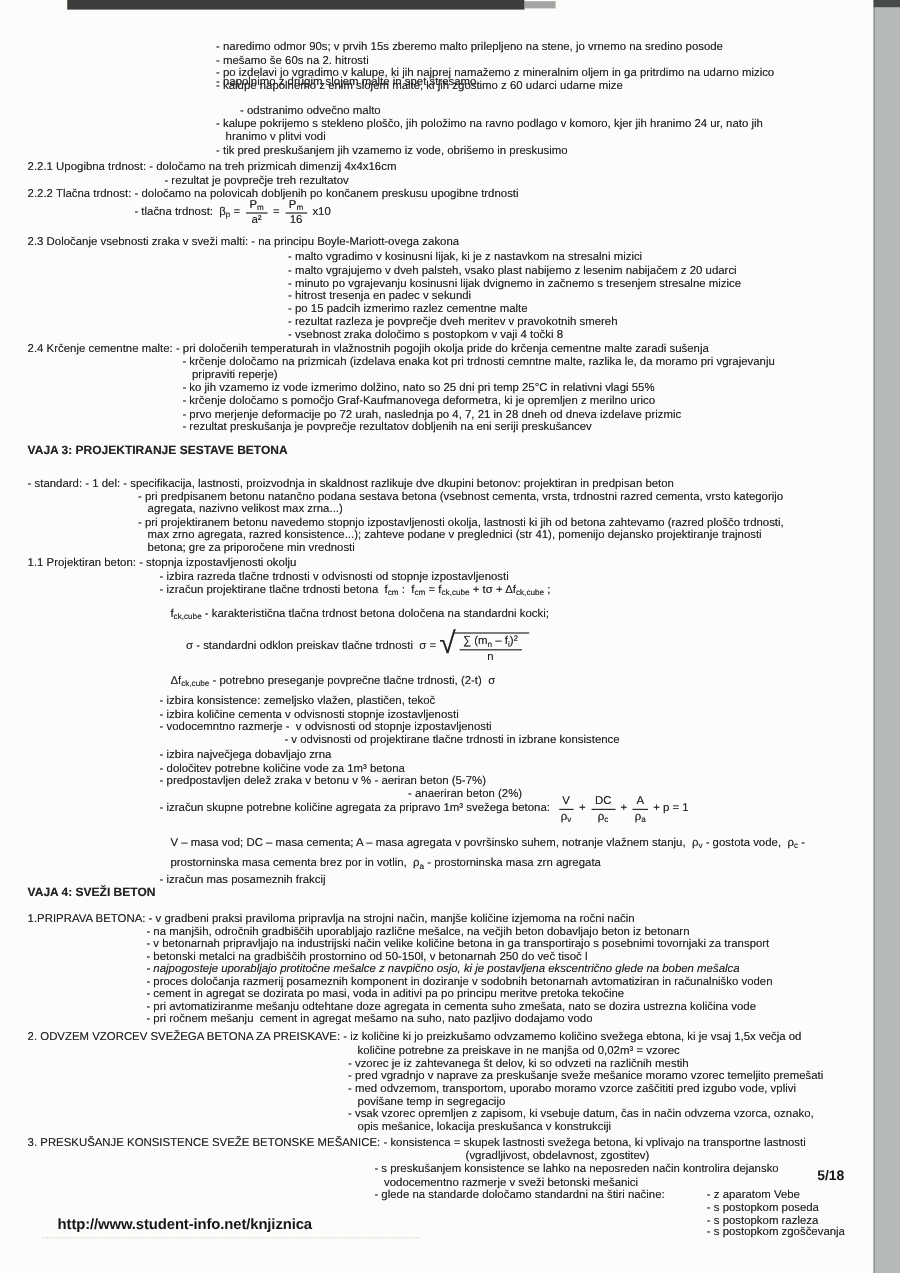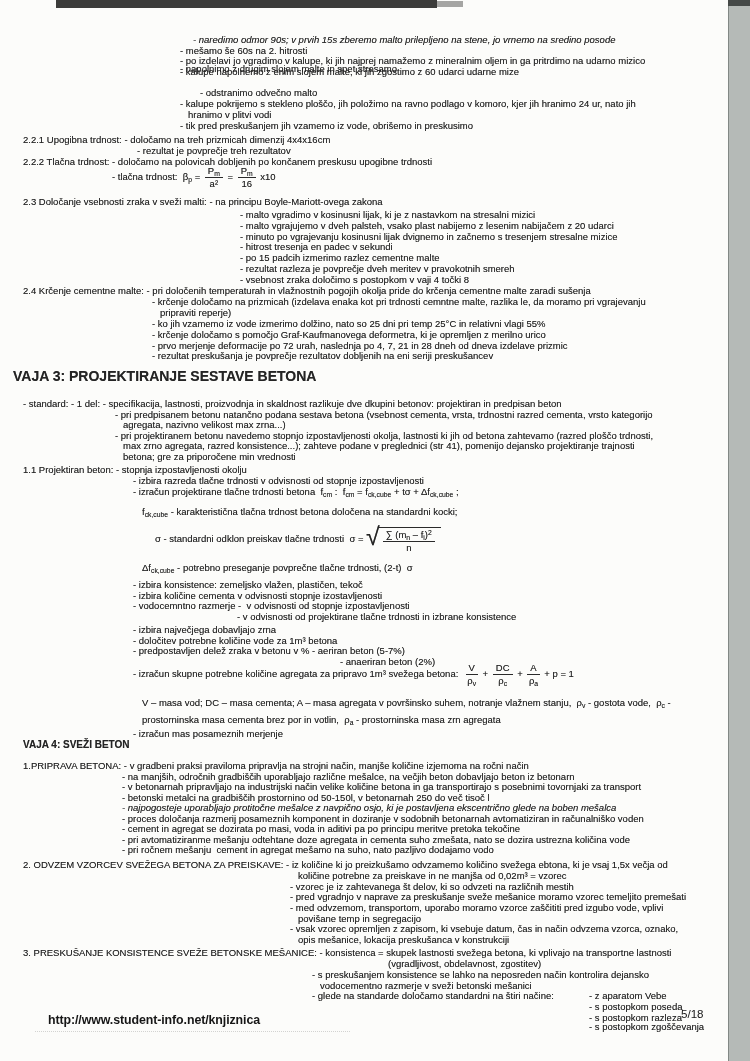--- a/index.html
+++ b/index.html
@@ -20,34 +20,34 @@
   .sqrt .rad{font-size:25px;line-height:1;font-weight:300;margin-right:-2px;transform:translateY(-2px);}
   .sqrt .sq-c{border-top:1px solid #2a2a2a;padding:2px 4px 0 3px;margin-top:1px;display:inline-block;}
   .artifact{position:absolute;}
   #top-bar{left:56px;top:0;width:381px;height:8px;}
   #top-bar2{left:437px;top:1px;width:26px;height:6px;opacity:.45;}
   #right-strip{left:728px;top:0;width:22px;height:1061px;border-left:1px solid #828885;}
   #right-strip-cap{left:728px;top:0;width:22px;height:6px;}
   #dotted-line{left:35px;top:1031px;width:315px;height:0;border-top:1px dotted #c9c9c7;opacity:.8;}
   #footer-url{position:absolute;left:48px;top:1013px;font-weight:bold;font-size:12.4px;
         color:#161616;letter-spacing:-0.1px;}
-  #page-number{position:absolute;left:681px;top:1007px;font-weight:normal;font-size:11.6px;
+  #page-number{position:absolute;left:681px;top:973px;font-weight:bold;font-size:11.6px;
         color:#161616;z-index:5;}
 </style>
 </head>
 <body>
 
 <div class="page" style="background: rgb(252, 252, 250);">
   <div class="artifact" id="top-bar" style="background: rgb(60, 60, 58);"></div>
   <div class="artifact" id="top-bar2" style="background: rgb(60, 60, 58);"></div>
   <div class="artifact" id="right-strip" style="background: rgb(181, 186, 183);"></div>
   <div class="artifact" id="right-strip-cap" style="background: rgb(69, 73, 71);"></div>
   <div class="artifact" id="dotted-line"></div>
   <div id="doc">
-      <div class="line" style="left: 193px; top: 35px; font-style: italic;">- naredimo odmor 90s; v prvih 15s zberemo malto prilepljeno na stene, jo vrnemo na sredino posode</div>
+      <div class="line" style="left: 180px; top: 35px;">- naredimo odmor 90s; v prvih 15s zberemo malto prilepljeno na stene, jo vrnemo na sredino posode</div>
       <div class="line" style="left: 180px; top: 46px;">- mešamo še 60s na 2. hitrosti</div>
       <div class="line" style="left: 180px; top: 56px;">- po izdelavi jo vgradimo v kalupe, ki jih najprej namažemo z mineralnim oljem in ga pritrdimo na udarno mizico</div>
       <div class="line" style="left: 180px; top: 67px;">- kalupe napolnemo z enim slojem malte, ki jih zgostimo z 60 udarci udarne mize</div>
       <div class="line" style="left: 180px; top: 64px;">- napolnimo z drugim slojem malte in spet stresamo</div>
       <div class="line" style="left: 180px; top: 88px; margin-left: 20px;">- odstranimo odvečno malto</div>
       <div class="line" style="left: 180px; top: 99px;">- kalupe pokrijemo s stekleno ploščo, jih položimo na ravno podlago v komoro, kjer jih hranimo 24 ur, nato jih</div>
       <div class="line" style="left: 188px; top: 110px;">hranimo v plitvi vodi</div>
       <div class="line" style="left: 180px; top: 121px;">- tik pred preskušanjem jih vzamemo iz vode, obrišemo in preskusimo</div>
       <div class="line" style="left: 23px; top: 135px;">2.2.1 Upogibna trdnost: - določamo na treh prizmicah dimenzij 4x4x16cm</div>
       <div class="line" style="left: 137px; top: 146px;">- rezultat je povprečje treh rezultatov</div>
@@ -61,21 +61,21 @@
       <div class="line" style="left: 240px; top: 253px;">- po 15 padcih izmerimo razlez cementne malte</div>
       <div class="line" style="left: 240px; top: 264px;">- rezultat razleza je povprečje dveh meritev v pravokotnih smereh</div>
       <div class="line" style="left: 240px; top: 275px;">- vsebnost zraka določimo s postopkom v vaji 4 točki 8</div>
       <div class="line" style="left: 23px; top: 286px;">2.4 Krčenje cementne malte: - pri določenih temperaturah in vlažnostnih pogojih okolja pride do krčenja cementne malte zaradi sušenja</div>
       <div class="line" style="left: 152px; top: 297px;">- krčenje določamo na prizmicah (izdelava enaka kot pri trdnosti cemntne malte, razlika le, da moramo pri vgrajevanju</div>
       <div class="line" style="left: 160px; top: 308px;">pripraviti reperje)</div>
       <div class="line" style="left: 152px; top: 319px;">- ko jih vzamemo iz vode izmerimo dolžino, nato so 25 dni pri temp 25°C in relativni vlagi 55%</div>
       <div class="line" style="left: 152px; top: 330px;">- krčenje določamo s pomočjo Graf-Kaufmanovega deformetra, ki je opremljen z merilno urico</div>
       <div class="line" style="left: 152px; top: 341px;">- prvo merjenje deformacije po 72 urah, naslednja po 4, 7, 21 in 28 dneh od dneva izdelave prizmic</div>
       <div class="line" style="left: 152px; top: 351px;">- rezultat preskušanja je povprečje rezultatov dobljenih na eni seriji preskušancev</div>
-      <div class="line b" style="left: 13px; top: 371px; font-size: 14px;">VAJA 3: PROJEKTIRANJE SESTAVE BETONA</div>
+      <div class="line b" style="left: 23px; top: 371px; font-size: 10px;">VAJA 3: PROJEKTIRANJE SESTAVE BETONA</div>
       <div class="line" style="left: 23px; top: 399px;">- standard: - 1 del: - specifikacija, lastnosti, proizvodnja in skaldnost razlikuje dve dkupini betonov: projektiran in predpisan beton</div>
       <div class="line" style="left: 115px; top: 410px;">- pri predpisanem betonu natančno podana sestava betona (vsebnost cementa, vrsta, trdnostni razred cementa, vrsto kategorijo</div>
       <div class="line" style="left: 123px; top: 420px;">agregata, nazivno velikost max zrna...)</div>
       <div class="line" style="left: 115px; top: 431px;">- pri projektiranem betonu navedemo stopnjo izpostavljenosti okolja, lastnosti ki jih od betona zahtevamo (razred ploščo trdnosti,</div>
       <div class="line" style="left: 123px; top: 441px; text-align: right;">max zrno agregata, razred konsistence...); zahteve podane v preglednici (str 41), pomenijo dejansko projektiranje trajnosti</div>
       <div class="line" style="left: 123px; top: 452px;">betona; gre za priporočene min vrednosti</div>
       <div class="line" style="left: 23px; top: 465px;">1.1 Projektiran beton: - stopnja izpostavljenosti okolju</div>
       <div class="line" style="left: 133px; top: 476px;">- izbira razreda tlačne trdnosti v odvisnosti od stopnje izpostavljenosti</div>
       <div class="line" style="left: 133px; top: 487px;">- izračun projektirane tlačne trdnosti betona  f<sub>cm</sub> :  f<sub>cm</sub> = f<sub>ck,cube</sub> + tσ + Δf<sub>ck,cube</sub> ;</div>
       <div class="line" style="left: 142px; top: 507px;">f<sub>ck,cube</sub> - karakteristična tlačna trdnost betona določena na standardni kocki;</div>
@@ -85,21 +85,21 @@
       <div class="line" style="left: 133px; top: 591px;">- izbira količine cementa v odvisnosti stopnje izostavljenosti</div>
       <div class="line" style="left: 133px; top: 601px;">- vodocemntno razmerje -  v odvisnosti od stopnje izpostavljenosti</div>
       <div class="line" style="left: 237px; top: 612px;">- v odvisnosti od projektirane tlačne trdnosti in izbrane konsistence</div>
       <div class="line" style="left: 133px; top: 625px;">- izbira največjega dobavljajo zrna</div>
       <div class="line" style="left: 133px; top: 636px;">- določitev potrebne količine vode za 1m³ betona</div>
       <div class="line" style="left: 133px; top: 646px;">- predpostavljen delež zraka v betonu v % - aeriran beton (5-7%)</div>
       <div class="line" style="left: 340px; top: 657px;">- anaeriran beton (2%)</div>
       <div class="line fx" style="left: 133px; top: 663px;"><span>- izračun skupne potrebne količine agregata za pripravo 1m³ svežega betona:  </span><span class="frac"><span class="num">V</span><span class="den">ρ<sub>v</sub></span></span><span> + </span><span class="frac"><span class="num">DC</span><span class="den">ρ<sub>c</sub></span></span><span> + </span><span class="frac"><span class="num">A</span><span class="den">ρ<sub>a</sub></span></span><span> + p = 1</span></div>
       <div class="line" style="left: 142px; top: 698px;">V – masa vod; DC – masa cementa; A – masa agregata v površinsko suhem, notranje vlažnem stanju,  ρ<sub>v</sub> - gostota vode,  ρ<sub>c</sub> -</div>
       <div class="line" style="left: 142px; top: 715px;">prostorninska masa cementa brez por in votlin,  ρ<sub>a</sub> - prostorninska masa zrn agregata</div>
-      <div class="line" style="left: 133px; top: 729px;">- izračun mas posameznih merjenje</div>
+      <div class="line" style="left: 133px; top: 729px;">- izračun mas posameznih frakcij</div>
       <div class="line b" style="left: 23px; top: 740px; font-size: 10px;">VAJA 4: SVEŽI BETON</div>
       <div class="line" style="left: 23px; top: 761px;">1.PRIPRAVA BETONA: - v gradbeni praksi praviloma pripravlja na strojni način, manjše količine izjemoma na ročni način</div>
       <div class="line" style="left: 122px; top: 772px;">- na manjših, odročnih gradbiščih uporabljajo različne mešalce, na večjih beton dobavljajo beton iz betonarn</div>
       <div class="line" style="left: 122px; top: 782px;">- v betonarnah pripravljajo na industrijski način velike količine betona in ga transportirajo s posebnimi tovornjaki za transport</div>
       <div class="line" style="left: 122px; top: 793px;">- betonski metalci na gradbiščih prostornino od 50-150l, v betonarnah 250 do več tisoč l</div>
       <div class="line" style="left: 122px; top: 803px; font-style: italic;">- najpogosteje uporabljajo protitočne mešalce z navpično osjo, ki je postavljena ekscentrično glede na boben mešalca</div>
       <div class="line" style="left: 122px; top: 814px;">- proces določanja razmerij posameznih komponent in doziranje v sodobnih betonarnah avtomatiziran in računalniško voden</div>
       <div class="line" style="left: 122px; top: 824px;">- cement in agregat se dozirata po masi, voda in aditivi pa po principu meritve pretoka tekočine</div>
       <div class="line" style="left: 122px; top: 835px;">- pri avtomatiziranme mešanju odtehtane doze agregata in cementa suho zmešata, nato se dozira ustrezna količina vode</div>
       <div class="line" style="left: 122px; top: 845px;">- pri ročnem mešanju  cement in agregat mešamo na suho, nato pazljivo dodajamo vodo</div>

